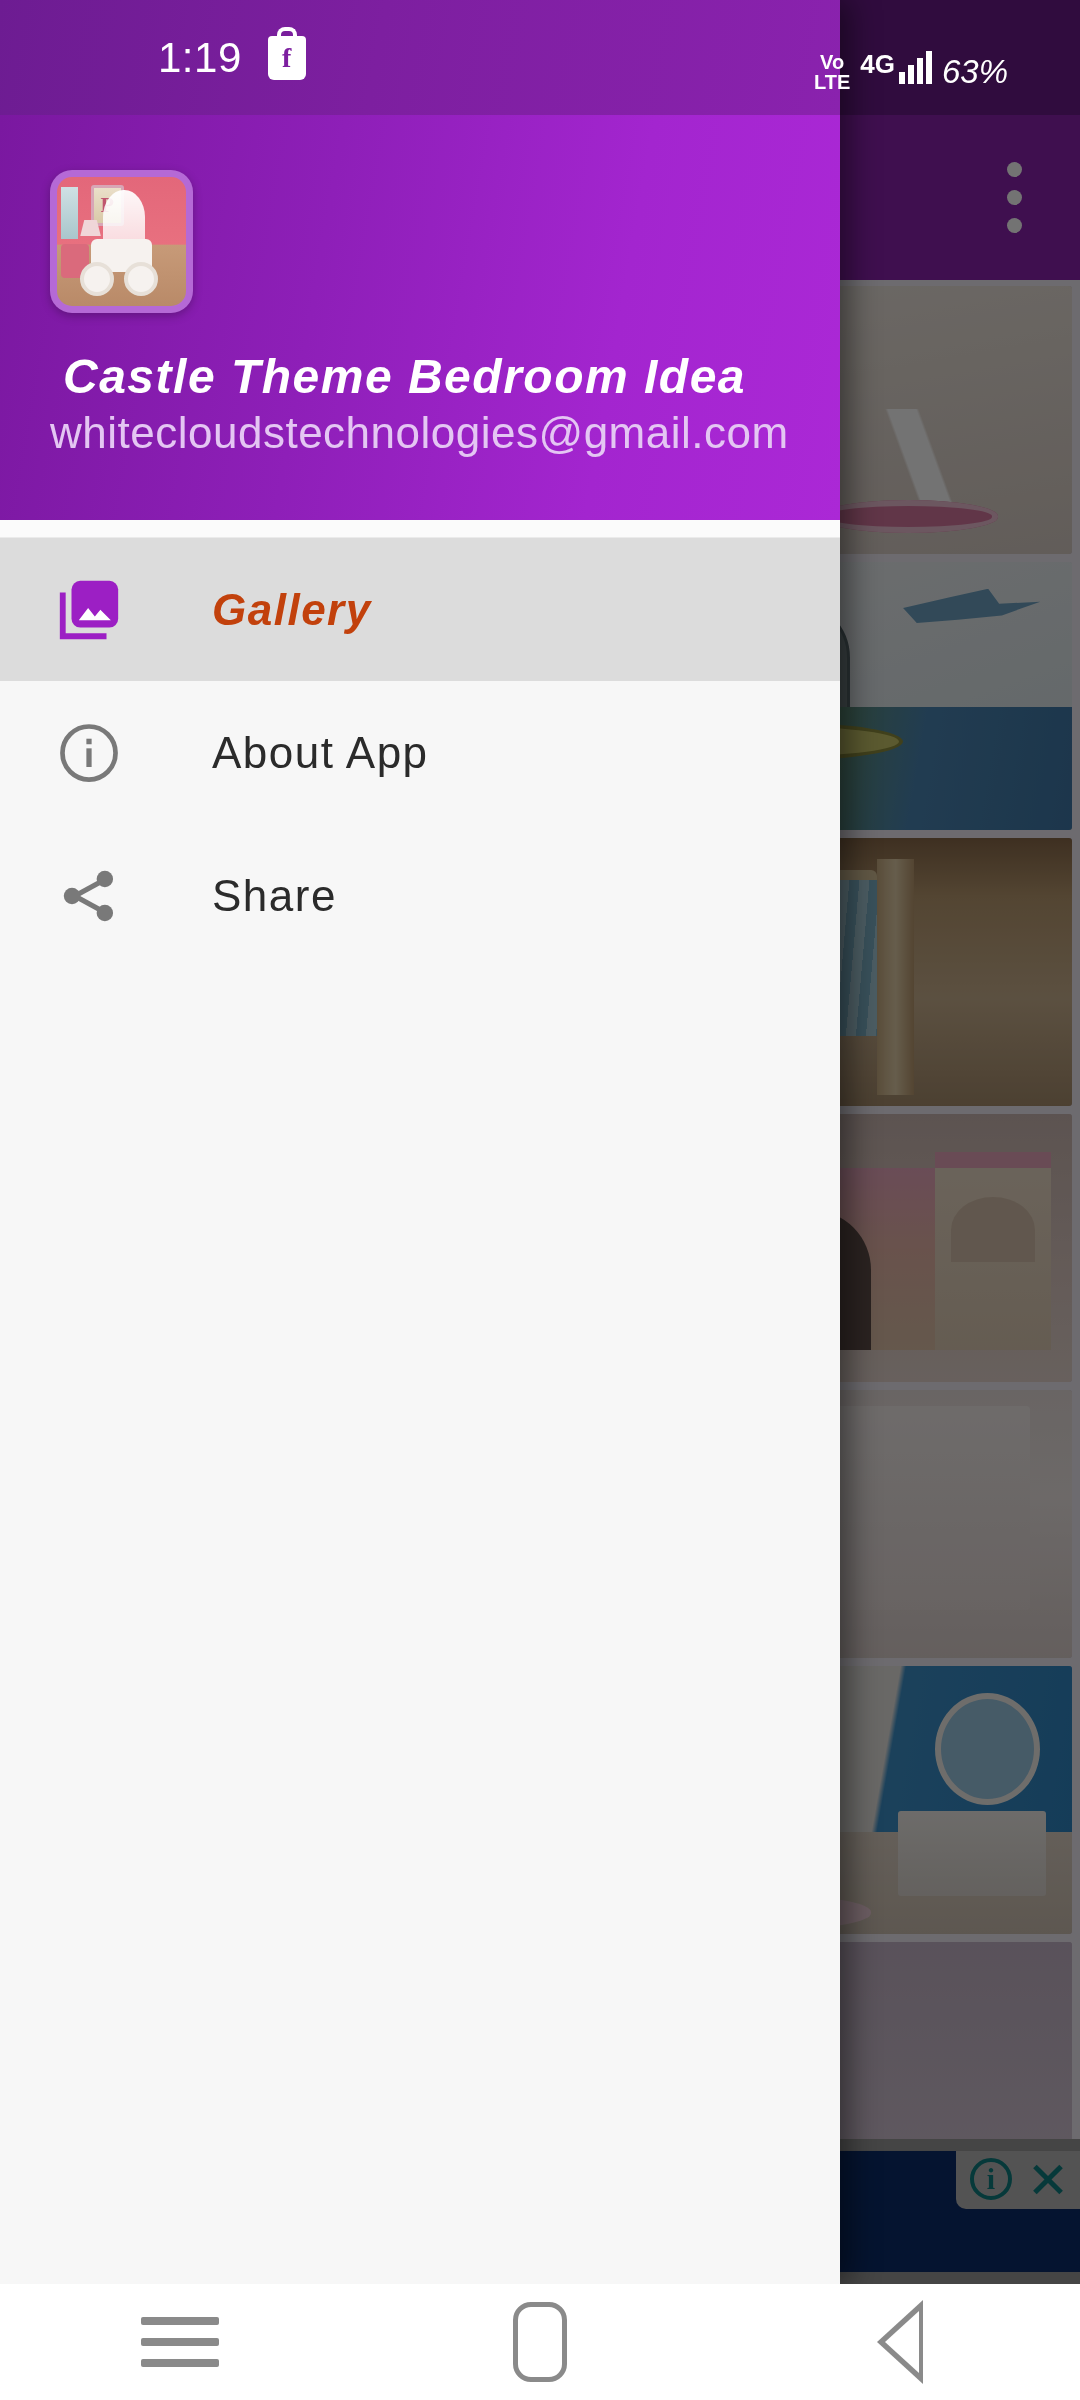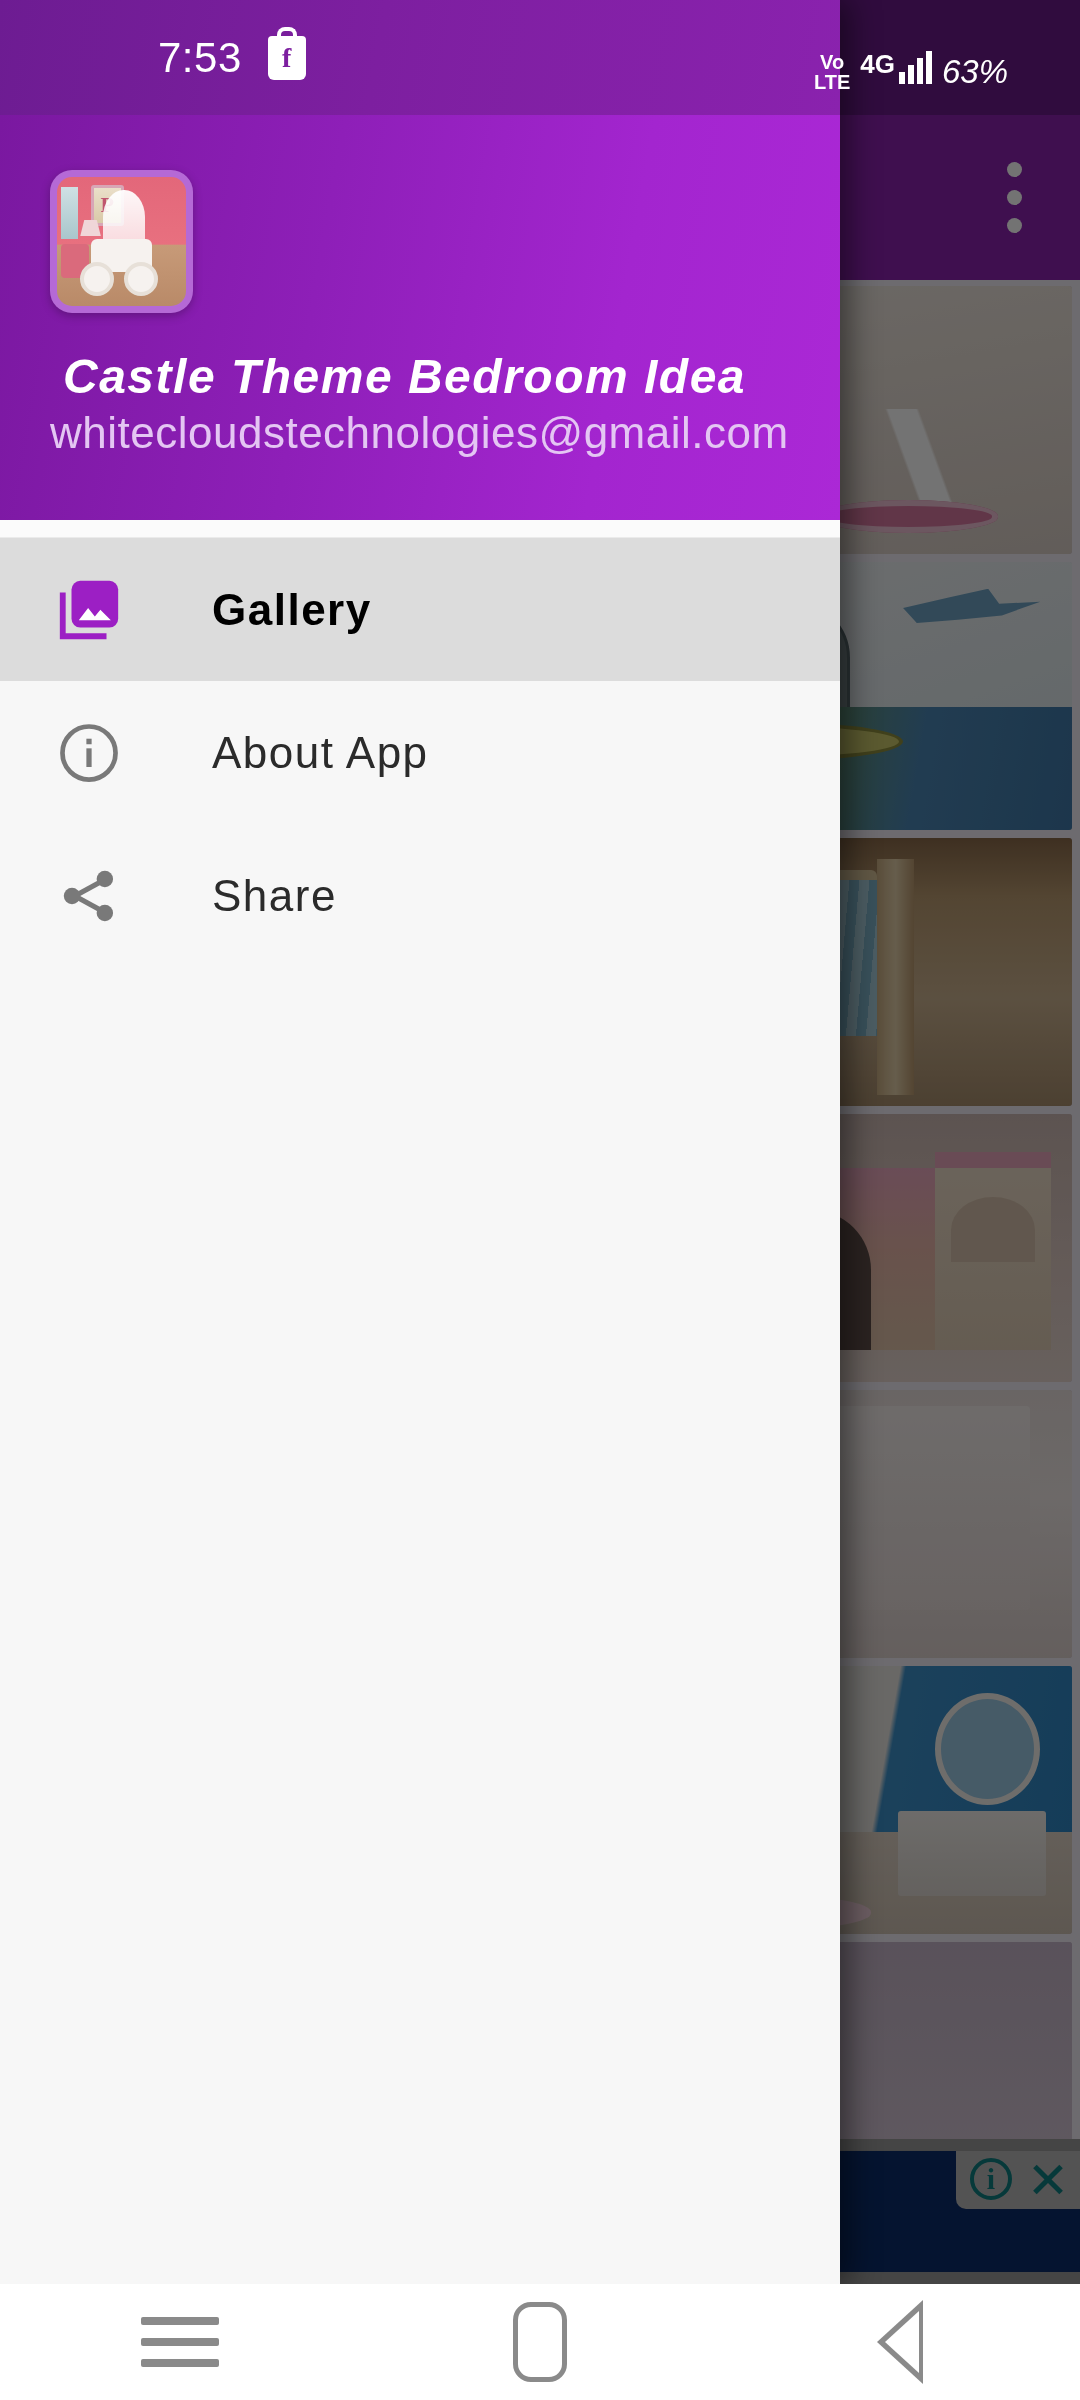--- a/index.html
+++ b/index.html
@@ -404,21 +404,21 @@
     flex:0 0 78px;
   }
   .menu-icon svg { display:block; }
   .menu-label {
     margin-left:84px;
     font-size:44px;
     font-family:"Liberation Sans", sans-serif;
     color:#2b2b2b;
     letter-spacing:1.5px;
   }
-  .menu-item.selected .menu-label { color:#000000; font-weight:bold; }
+  .menu-item.selected .menu-label { color:#c2410c; font-weight:bold; font-style:italic; }
 
   
   #navbar {
     position:absolute; left:0; bottom:0;
     width:1080px; height:116px;
     background:#ffffff;
     display:flex; align-items:center; justify-content:space-around;
   }
   .nav-btn { width:180px; height:116px; display:flex; align-items:center; justify-content:center; }
   #nav-recent { display:flex; flex-direction:column; gap:13px; }
@@ -596,21 +596,21 @@
     </div>
 
   </div>
 
   <div id="scrim"></div>
 
   <div id="drawer">
 
     <div id="drawer-statusbar">
       <div id="sb-left">
-        <div id="sb-time">7:53</div>
+        <div id="sb-time">1:19</div>
         <div id="sb-shop-icon"></div>
       </div>
     </div>
 
     <div id="drawer-header">
       <div id="app-icon">
         <div id="app-icon-art">
           <div class="win"></div>
           <div class="frame"></div>
           <div class="lamp"></div>

